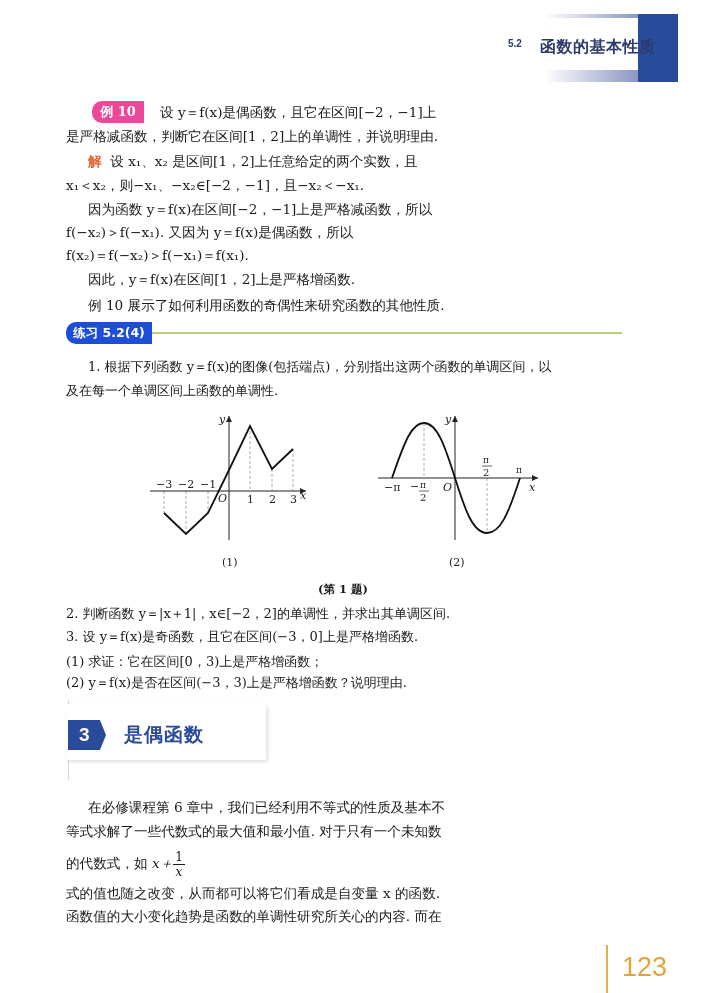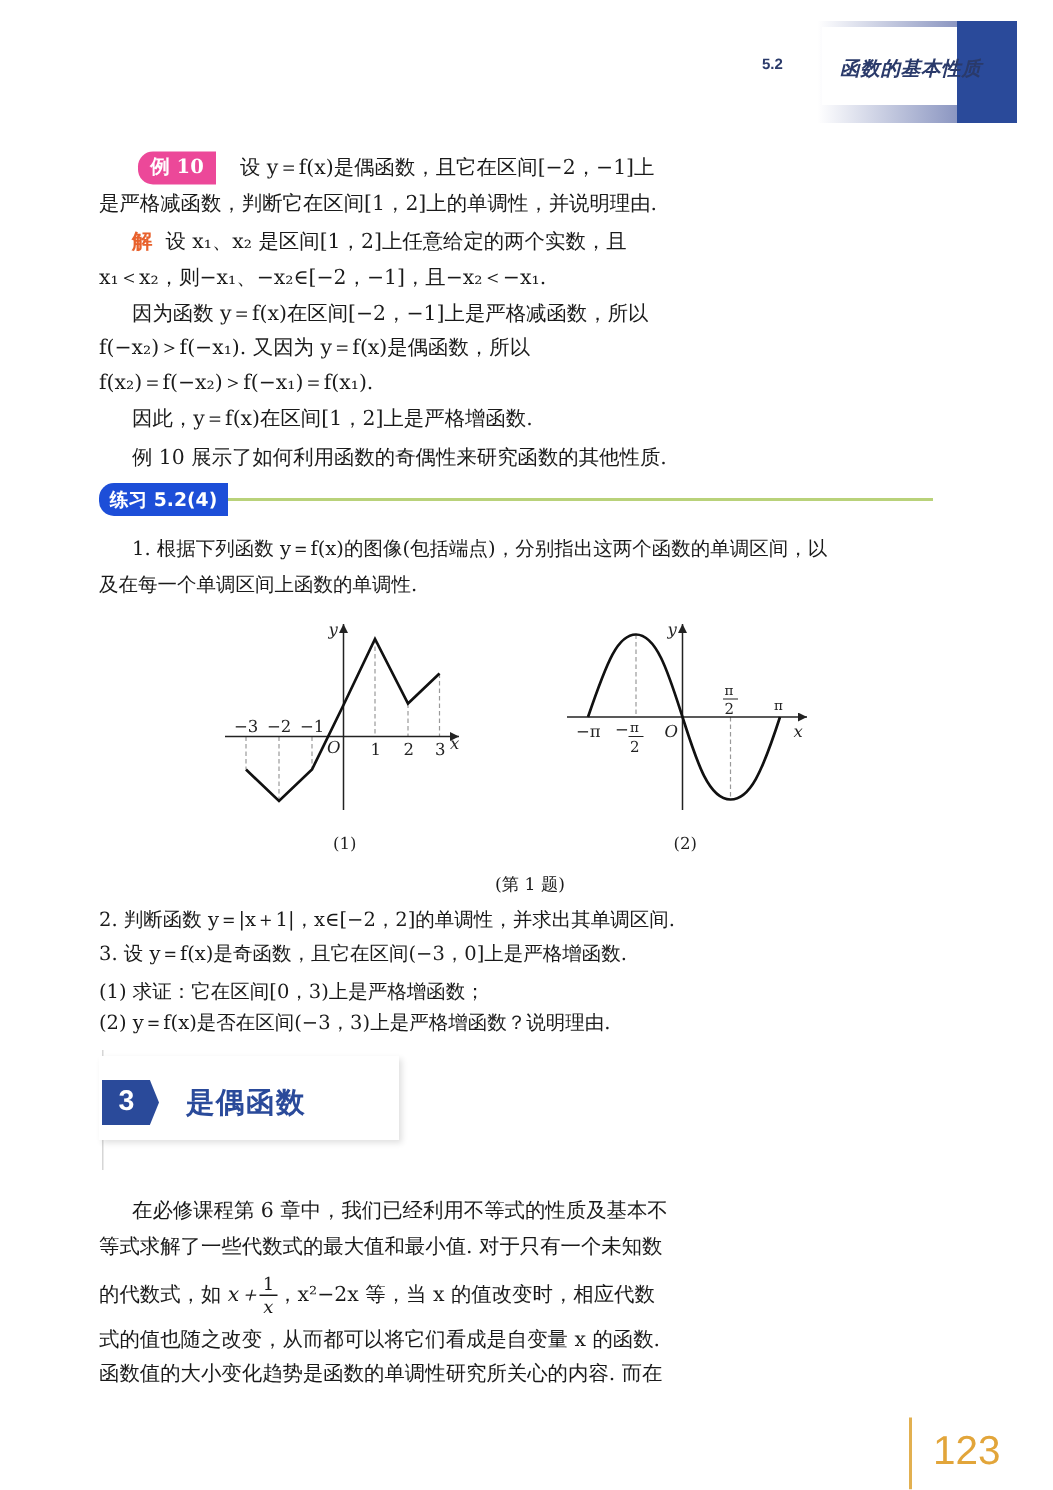--- a/index.html
+++ b/index.html
@@ -5,21 +5,21 @@
   * { margin:0; padding:0; box-sizing:border-box; }
   html, body { width:702px; height:993px; background:#ffffff; overflow:hidden; }
   body { position:relative; font-family:"DejaVu Serif", "Liberation Serif", serif; color:#1a1a1a; }
 
   
   .hdr-fade { position:absolute; left:545px; top:14px; width:95px; height:68px;
     background:linear-gradient(to right, rgba(40,60,140,0) 0%, rgba(40,60,140,0.55) 100%); }
   .hdr-card { position:absolute; left:548px; top:18px; width:90px; height:52px; background:#fff; }
   .hdr-blue { position:absolute; left:638px; top:14px; width:40px; height:68px; background:#2a4a9a; }
   .hdr-sec { position:absolute; left:508px; top:38px; font-family:"Liberation Sans", sans-serif; font-weight:bold; font-size:10px; color:#2a3a6a; }
-  .hdr-title { position:absolute; left:560px; top:37px; font-family:"DejaVu Sans", sans-serif; font-weight:bold; font-size:13px; color:#2a3a6a; letter-spacing:0.5px;font-style:italic; }
+  .hdr-title { position:absolute; left:540px; top:37px; font-family:"DejaVu Sans", sans-serif; font-weight:bold; font-size:16px; color:#2a3a6a; letter-spacing:0.5px; }
 
   .line { position:absolute; left:66px; font-size:13.6px; line-height:22px; white-space:nowrap; }
   .ind { left:88px; }
   .it { font-style:italic; }
 
   .ex-badge { position:absolute; left:92px; top:101px; width:52px; height:22px; background:#ec4899;
     border-radius:10px 0 0 10px; color:#fff; font-weight:bold; font-size:13px; line-height:22px; text-align:center; }
   .sol { color:#e8612c; font-weight:bold; }
 
   .prac-badge { position:absolute; left:66px; top:322px; width:86px; height:22px; background:#1d4ed8;
@@ -128,35 +128,35 @@
     <text x="483" y="463" font-size="9">π</text>
     <line x1="482" y1="466" x2="492" y2="466" stroke="#222" stroke-width="0.7"></line>
     <text x="483" y="476" font-size="10">2</text>
     <text x="516" y="473" font-size="9">π</text>
     <text x="529" y="491" font-style="italic">x</text>
     <text x="445" y="423" font-style="italic">y</text>
   </g>
   <text x="449" y="566" font-size="11" fill="#222">(2)</text>
 </svg>
 
-<div class="cap" style="left:330px; top:582px; font-weight:normal;">(第 1 题)</div>
+<div class="cap" style="left:318px; top:582px; font-weight:bold;">(第 1 题)</div>
 
 <div class="line ex" style="top:603px;text-align:right;">2. 判断函数 y＝|x＋1|，x∈[−2，2]的单调性，并求出其单调区间.</div>
 <div class="line ex" style="top:626px;">3. 设 y＝f(x)是奇函数，且它在区间(−3，0]上是严格增函数.</div>
 <div class="line ex" style="top:651px;">(1) 求证：它在区间[0，3)上是严格增函数；</div>
 <div class="line ex" style="top:672px;">(2) y＝f(x)是否在区间(−3，3)上是严格增函数？说明理由.</div>
 
 <div class="sec-vline"></div>
 <div class="sec-box"></div>
 <div class="sec-num">3</div>
 <div class="sec-title">是偶函数</div>
 
 <div class="line ind" style="top:796px;">在必修课程第 6 章中，我们已经利用不等式的性质及基本不</div>
 <div class="line" style="top:820px;">等式求解了一些代数式的最大值和最小值. 对于只有一个未知数</div>
 <div class="line" style="top:846px; line-height:34px;">
   <span>的代数式，如</span>
-  <span class="it">x＋</span><span class="frac"><span class="num">1</span><span>x</span></span><span>，x²−2x 等，当 x 的值改变时，相应代数</span>
+  <span class="it">x＋</span><span class="frac"><span class="num">1</span><span>x</span></span>
 </div>
 <div class="line" style="top:882px;">式的值也随之改变，从而都可以将它们看成是自变量 x 的函数.</div>
 <div class="line" style="top:905px;">函数值的大小变化趋势是函数的单调性研究所关心的内容. 而在</div>
 
 <div class="pg-line"></div>
 <div class="pg-num">123</div>
 
 </body></html>

